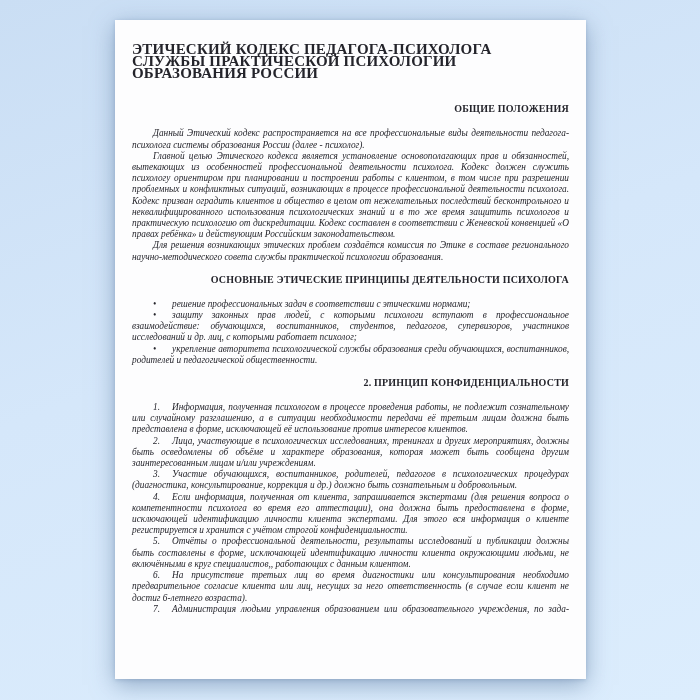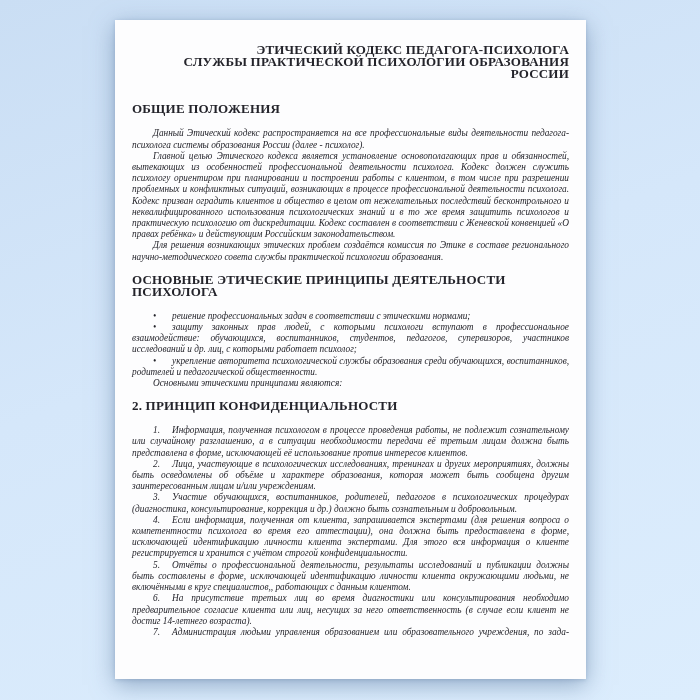--- a/index.html
+++ b/index.html
@@ -14,27 +14,27 @@
     box-shadow:0 6px 22px rgba(90,120,158,0.55),0 1px 4px rgba(90,120,158,0.3);
   }
   .inner{
     padding:24px 17px 0 17px;
     color:#24242b;
     font-family:"Liberation Serif","DejaVu Serif",serif;
     font-size:9.3px;line-height:11.2px;
     text-align:justify;
   }
   .doc-title{
-    text-align:right;font-weight:bold;
-    font-size:13px;line-height:11.8px;letter-spacing:0.2px;
+    text-align:left;font-weight:bold;
+    font-size:15px;line-height:11.8px;letter-spacing:0.2px;
     margin:0 0 24px 0;
   }
   .sec-heading{
-    text-align:left;font-weight:bold;
-    font-size:13px;line-height:12px;letter-spacing:0.2px;
+    text-align:right;font-weight:bold;
+    font-size:10px;line-height:12px;letter-spacing:0.2px;
     margin:11px 0 13px 0;
     font-family:Liberation Serif, serif;
   }
   .sec-heading.first{margin-top:0;}
   p.body-par{margin:0;text-indent:21px;font-style:italic;}
   .lead{display:inline-block;width:19px;text-indent:0;}
   .force-last{text-align-last:justify;}
 </style>
 </head>
 <body>
@@ -54,27 +54,26 @@
       <p class="body-par">Главной целью Этического кодекса является установление основополагающих прав и обязанностей, вытекающих из особенностей профессиональной деятельности психолога. Кодекс должен служить психологу ориентиром при планировании и построении работы с клиентом, в том числе при разрешении проблемных и конфликтных ситуаций, возникающих в процессе профессиональной деятельности психолога. Кодекс призван оградить клиентов и общество в целом от нежелательных последствий бесконтрольного и неквалифицированного использования психологических знаний и в то же время защитить психологов и практическую психологию от дискредитации. Кодекс составлен в соответствии с Женевской конвенцией «О правах ребёнка» и действующим Российским законодательством.</p>
       <p class="body-par">Для решения возникающих этических проблем создаётся комиссия по Этике в составе регионального научно-методического совета службы практической психологии образования.</p>
 
       <div class="sec-heading">ОСНОВНЫЕ ЭТИЧЕСКИЕ ПРИНЦИПЫ ДЕЯТЕЛЬНОСТИ ПСИХОЛОГА</div>
 
 
       <p class="body-par"><span class="lead">•</span><span>решение профессиональных задач в соответствии с этическими нормами;</span></p>
       <p class="body-par"><span class="lead">•</span><span>защиту законных прав людей, с которыми психологи вступают в профессиональное взаимодействие: обучающихся, воспитанников, студентов, педагогов, супервизоров, участников исследований и др. лиц, с которыми работает психолог;</span></p>
       <p class="body-par"><span class="lead">•</span><span>укрепление авторитета психологической службы образования среди обучающихся, воспитанников, родителей и педагогической общественности.</span></p>
 
-      <p class="body-par">Основными этическими принципами являются:</p>
 
       <div class="sec-heading">2. ПРИНЦИП КОНФИДЕНЦИАЛЬНОСТИ</div>
 
       <p class="body-par"><span class="lead">1.</span><span>Информация, полученная психологом в процессе проведения работы, не подлежит сознательному или случайному разглашению, а в ситуации необходимости передачи её третьим лицам должна быть представлена в форме, исключающей её использование против интересов клиентов.</span></p>
       <p class="body-par"><span class="lead">2.</span><span>Лица, участвующие в психологических исследованиях, тренингах и других мероприятиях, должны быть осведомлены об объёме и характере образования, которая может быть сообщена другим заинтересованным лицам и/или учреждениям.</span></p>
       <p class="body-par"><span class="lead">3.</span><span>Участие обучающихся, воспитанников, родителей, педагогов в психологических процедурах (диагностика, консультирование, коррекция и др.) должно быть сознательным и добровольным.</span></p>
       <p class="body-par"><span class="lead">4.</span><span>Если информация, полученная от клиента, запрашивается экспертами (для решения вопроса о компетентности психолога во время его аттестации), она должна быть предоставлена в форме, исключающей идентификацию личности клиента экспертами. Для этого вся информация о клиенте регистрируется и хранится с учётом строгой конфиденциальности.</span></p>
       <p class="body-par"><span class="lead">5.</span><span>Отчёты о профессиональной деятельности, результаты исследований и публикации должны быть составлены в форме, исключающей идентификацию личности клиента окружающими людьми, не включёнными в круг специалистов,, работающих с данным клиентом.</span></p>
-      <p class="body-par"><span class="lead">6.</span><span>На присутствие третьих лиц во время диагностики или консультирования необходимо предварительное согласие клиента или лиц, несущих за него ответственность (в случае если клиент не достиг 14-летнего возраста).</span></p>
+      <p class="body-par"><span class="lead">6.</span><span>На присутствие третьих лиц во время диагностики или консультирования необходимо предварительное согласие клиента или лиц, несущих за него ответственность (в случае если клиент не достиг 6-летнего возраста).</span></p>
       <p class="body-par force-last"><span class="lead">7.</span><span>Администрация людьми управления образованием или образовательного учреждения, по зада-</span></p>
 
     </div>
   </div>
 </div>
 
 </body></html>

